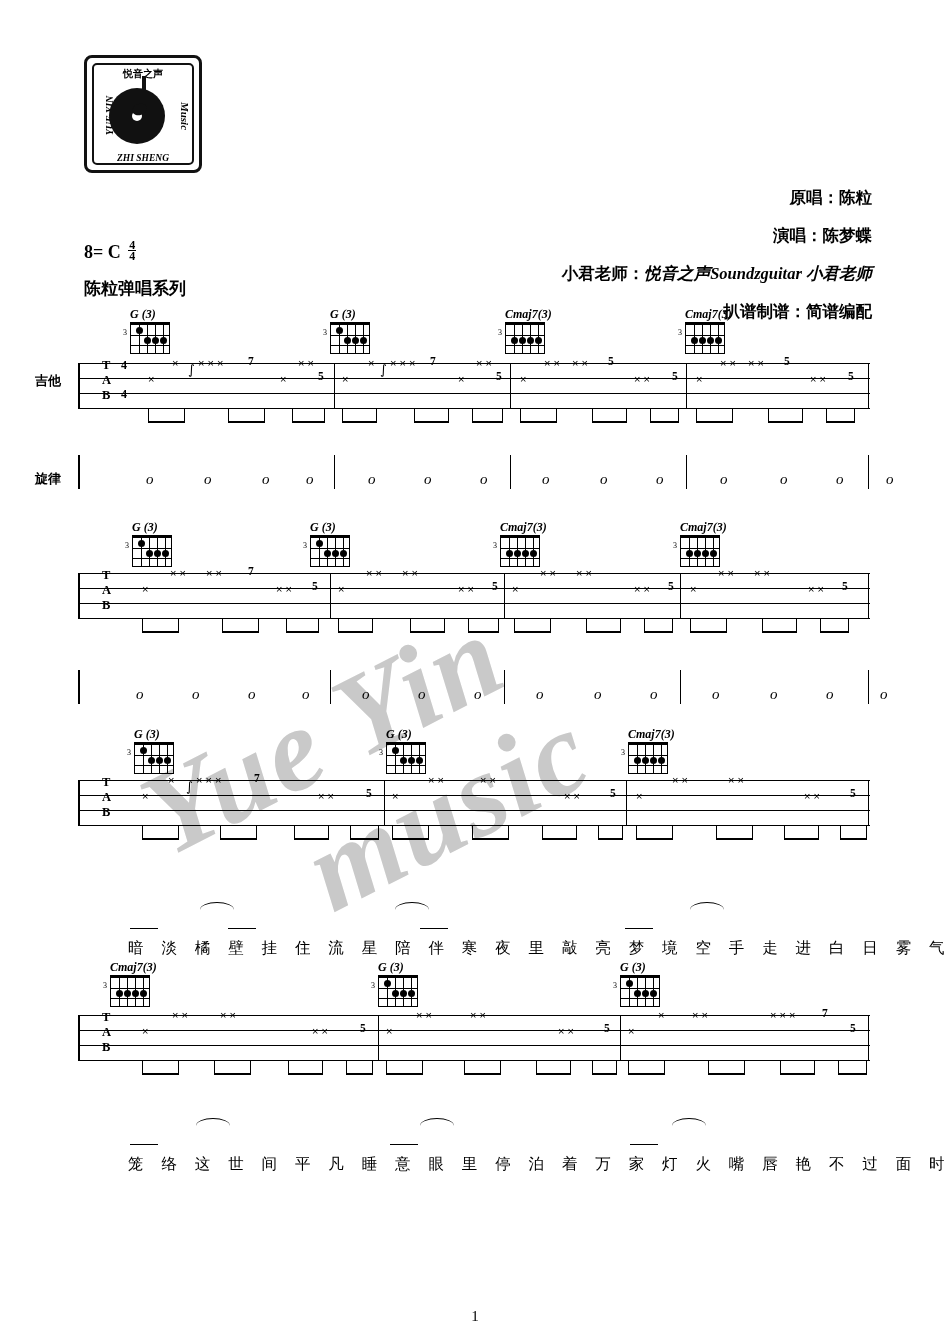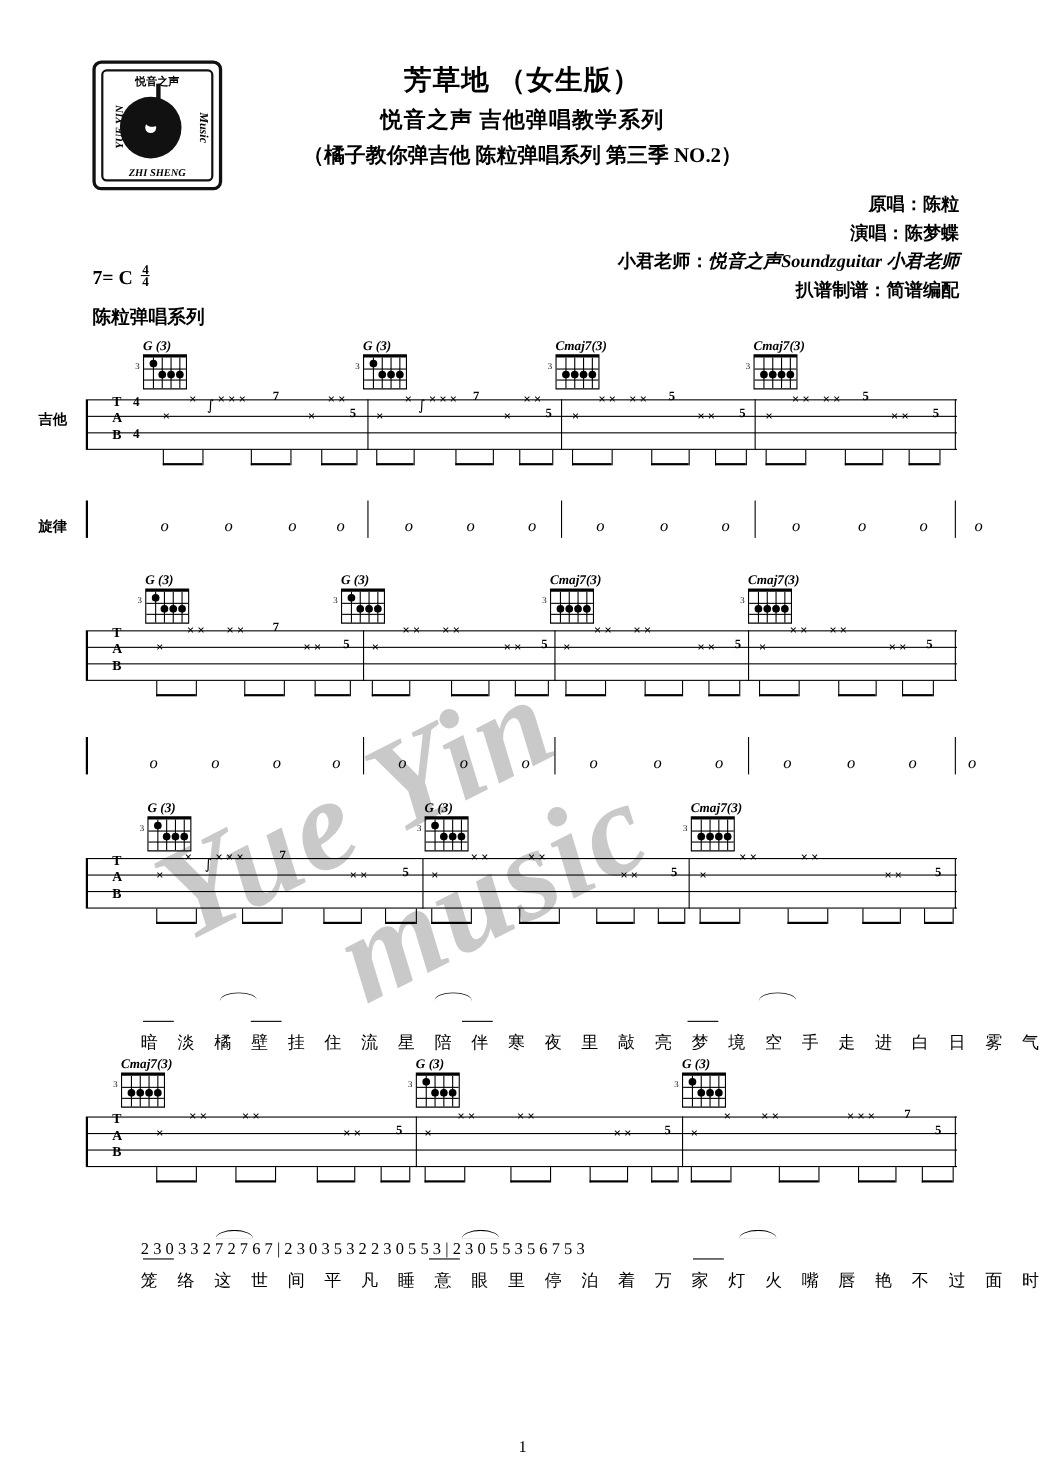--- a/index.html
+++ b/index.html
@@ -173,21 +173,21 @@
   .credits {
     position: absolute;
     right: 78px;
     top: 173px;
     text-align: right;
     font-size: 16.5px;
     font-weight: bold;
     line-height: 26px;
     z-index: 2;
   }
-  .credits div { white-space: nowrap; }
+  .credits div { white-space: nowrap; margin-top: 12px; }
   .credits .ital { font-style: italic; }
 
   .keysig {
     position: absolute;
     left: 84px;
     top: 240px;
     font-size: 18px;
     font-weight: bold;
     z-index: 2;
   }
@@ -382,35 +382,30 @@
   <div class="logo">
     <div class="inner"></div>
     <div class="t-top">悦音之声</div>
     <div class="t-left">YUE YIN</div>
     <div class="t-right">Music</div>
     <div class="t-bottom">ZHI SHENG</div>
     <div class="disc"></div>
     <div class="note"></div>
   </div>
 
-  <div class="titles">
-    <div class="t1">芳草地 （女生版）</div>
-    <div class="t2">悦音之声 吉他弹唱教学系列</div>
-    <div class="t3">（橘子教你弹吉他 陈粒弹唱系列 第三季 NO.2）</div>
-  </div>
 
   <div class="credits">
     <div><span>原唱：</span><span>陈粒</span></div>
     <div><span>演唱：</span><span>陈梦蝶</span></div>
     <div><span>小君老师：</span><span class="ital">悦音之声Soundzguitar 小君老师</span></div>
     <div><span>扒谱制谱：</span><span>简谱编配</span></div>
   </div>
 
   <div class="keysig">
-    <span>7= C</span>
+    <span>8= C</span>
     <span class="frac">
       <span class="num">4</span>
       <span class="den">4</span>
     </span>
   </div>
   <div class="perf">陈粒弹唱系列</div>
 
   <div class="system" style="left:0;top:0;width:950px;height:1343px;">
 
     <div class="partlabel" style="left:35px;top:372px;">吉他</div>
@@ -971,21 +966,20 @@
       <div class="beam" style="left:628px;top:58px;width:36px"></div>
       <div class="stem" style="left:664px;top:46px;height:14px"></div>
       <div class="stem" style="left:700px;top:46px;height:14px"></div>
       <div class="beam" style="left:700px;top:58px;width:34px"></div>
       <div class="stem" style="left:734px;top:46px;height:14px"></div>
       <div class="stem" style="left:758px;top:46px;height:14px"></div>
       <div class="beam" style="left:758px;top:58px;width:28px"></div>
       <div class="stem" style="left:786px;top:46px;height:14px"></div>
     </div>
 
-    <div class="numrow" style="left:128px;top:1128px;">2 3 0 3 3 2 7 2 7 6 7 | 2 3 0 3 5 3  2  2 3 0 5 5  3 | 2 3 0 5 5  3 5 6 7  5 3</div>
     <div class="lyricrow" style="left:128px;top:1154px;letter-spacing:7px;">笼 络 这 世 间 平 凡 睡 意 眼 里 停 泊 着 万 家 灯 火 嘴 唇 艳 不 过 面 时 日 落</div>
     <div class="slur" style="left:196px;top:1118px;width:34px;"></div>
     <div class="slur" style="left:420px;top:1118px;width:34px;"></div>
     <div class="slur" style="left:672px;top:1118px;width:34px;"></div>
     <div class="underbar" style="left:130px;top:1144px;width:28px;"></div>
     <div class="underbar" style="left:390px;top:1144px;width:28px;"></div>
     <div class="underbar" style="left:630px;top:1144px;width:28px;"></div>
 
   </div>
 

